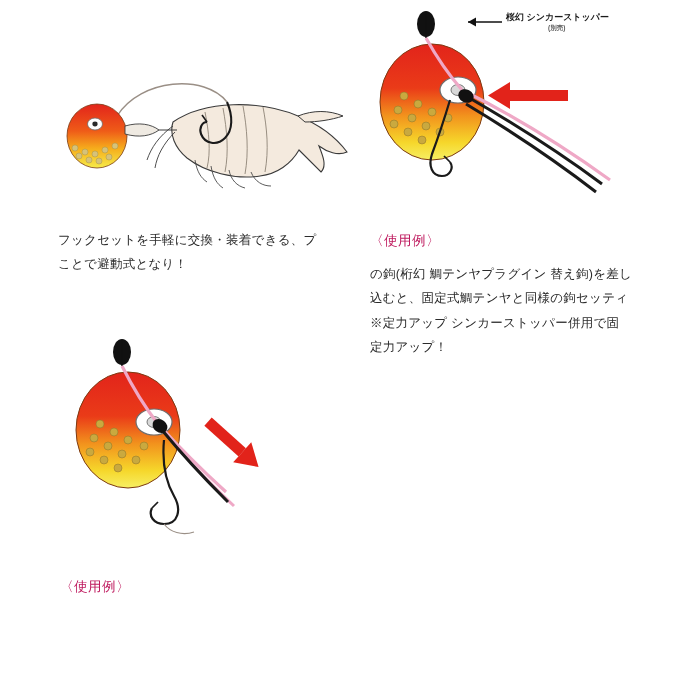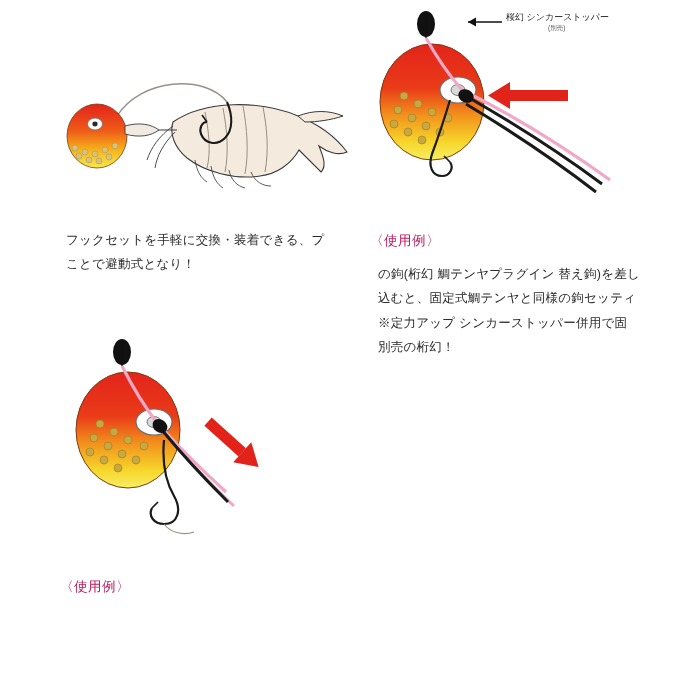--- a/index.html
+++ b/index.html
@@ -31,30 +31,30 @@
     color: #2b2b2b;
   }
   .heading {
     position: absolute;
     font-size: 13.5px;
     letter-spacing: 0.04em;
     color: #be185d;
   }
   
   #fig-shrimp { left: 55px; top: 60px; width: 300px; height: 130px; }
-  #fig-plugin-top { left: 370px; top: 4px; width: 320px; height: 210px; }
+  #fig-plugin-top { left: 370px; top: 4px; width: 320px; height: 210px; font-weight: bold; }
   #fig-plugin-bottom { left: 60px; top: 330px; width: 300px; height: 235px; }
 
   #caption-1 { left: 58px; top: 228px; width: 300px; }
   #caption-2 { left: 370px; top: 262px; width: 312px; }
   #caption-3 { left: 60px; top: 608px; width: 300px; }
   #heading-1 { left: 370px; top: 232px; }
   #heading-2 { left: 60px; top: 578px; }
 
-  .cap-line { display: block; white-space: nowrap; margin-left: 8px; }
+  .cap-line { display: block; white-space: nowrap; }
 </style>
 </head>
 <body>
 
 <div class="page">
 
   <div class="fig" id="fig-shrimp">
     <svg width="300" height="130" viewBox="0 0 300 130" xmlns="http://www.w3.org/2000/svg">
       <defs>
         <linearGradient id="gradSinkerA" x1="0.5" y1="0" x2="0.5" y2="1">
@@ -172,21 +172,21 @@
   <div class="caption" id="caption-1">
     <span class="cap-line">フックセットを手軽に交換・装着できる、プ</span>
     <span class="cap-line">ことで避動式となり！</span>
   </div>
 
   <div class="heading" id="heading-1">〈使用例〉</div>
   <div class="caption" id="caption-2">
     <span class="cap-line">の鉤(桁幻 鯛テンヤプラグイン 替え鉤)を差し</span>
     <span class="cap-line">込むと、固定式鯛テンヤと同様の鉤セッティ</span>
     <span class="cap-line">※定力アップ シンカーストッパー併用で固</span>
-    <span class="cap-line">別売の桁幻！</span>
+    <span class="cap-line">定力アップ！</span>
   </div>
 
   <div class="fig" id="fig-plugin-bottom">
     <svg width="300" height="235" viewBox="0 0 300 235" xmlns="http://www.w3.org/2000/svg">
       <defs>
         <linearGradient id="gradSinkerC" x1="0.5" y1="0" x2="0.5" y2="1">
           <stop offset="0%" stop-color="#e2241b"></stop>
           <stop offset="38%" stop-color="#ea3b18"></stop>
           <stop offset="62%" stop-color="#f2931d"></stop>
           <stop offset="85%" stop-color="#f6d72b"></stop>

